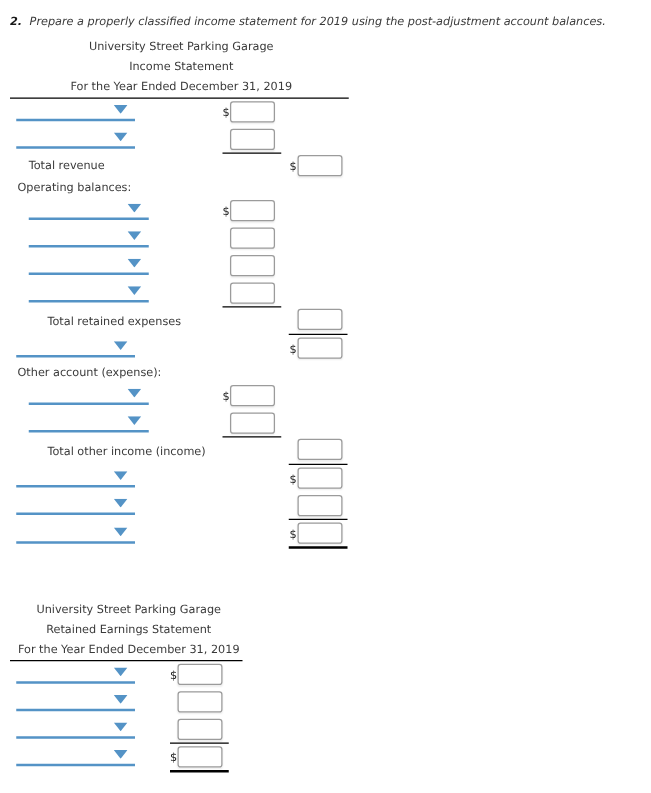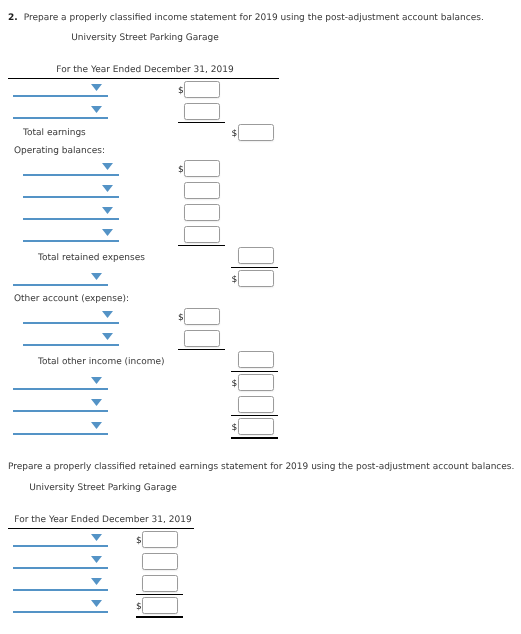--- a/index.html
+++ b/index.html
@@ -1,21 +1,21 @@
 <!DOCTYPE html>
 <html><head>
 <meta charset="utf-8">
 <title>Accounting worksheet</title>
 <style>
   html,body{margin:0;padding:0;background:#ffffff;}
   body{width:521px;height:634px;font-family:"DejaVu Sans",sans-serif;font-size:9px;color:#3a3a3a;
        -webkit-font-smoothing:antialiased;text-rendering:geometricPrecision;}
   .page{position:relative;width:521px;height:634px;overflow:hidden;background:#fff;}
   .page > *{position:absolute;}
-  .prompt{white-space:nowrap;line-height:11px;color:#3a3a3a;}
+  .prompt{white-space:nowrap;line-height:11px;color:#3a3a3a;font-style:italic;}
   .qnum{font-weight:bold;color:#1a1a1a;margin-right:6px;}
   .head-line{white-space:nowrap;text-align:center;color:#3a3a3a;}
   .lbl{white-space:nowrap;color:#3a3a3a;}
   .rule{background:#000;height:1px;}
   .rule2{background:#000;height:2px;}
   .sel{height:13px;}
   .sel .selline{position:absolute;left:0;bottom:0;width:100%;height:2px;background:#5493c6;}
   .sel .selarrow{position:absolute;right:6px;top:0;line-height:0;}
   .tri{display:block;}
   .tri polygon{fill:#5493c6;}
@@ -25,20 +25,21 @@
   .dollar{color:#1a1a1a;}
 </style>
 </head>
 <body>
 
 <div class="page">
 
   <div class="prompt" style="left:8px;top:13px"><span class="qnum">2.</span><span>Prepare a properly classified income statement for 2019 using the post-adjustment account balances.</span></div>
 
   <div class="head-line" style="left:0;top:33px;width:290px">University Street Parking Garage</div>
+  <div class="head-line" style="left:0;top:49px;width:290px">Income Statement</div>
   <div class="head-line" style="left:0;top:65px;width:290px">For the Year Ended December 31, 2019</div>
   <div class="rule" style="left:8px;top:78px;width:271px"></div>
 
   <div class="sel" style="left:13px;top:84px;width:95px">
     <span class="selarrow">
         <svg class="tri" viewBox="0 0 11 7" width="11" height="7" aria-hidden="true">
           <polygon points="0,0 11,0 5.5,7"></polygon>
         </svg>
       </span>
     <span class="selline"></span>
@@ -48,21 +49,21 @@
   <div class="sel" style="left:13px;top:106px;width:95px">
     <span class="selarrow">
         <svg class="tri" viewBox="0 0 11 7" width="11" height="7" aria-hidden="true">
           <polygon points="0,0 11,0 5.5,7"></polygon>
         </svg>
       </span>
     <span class="selline"></span>
   </div>
   <input class="box" type="text" style="left: 184px; top: 103px;" placeholder="">
   <div class="rule" style="left:178px;top:122px;width:47px"></div>
-  <div class="lbl" style="left:23px;top:128px">Total earnings</div>
+  <div class="lbl" style="left:23px;top:128px">Total revenue</div>
   <div class="dollar" style="left:231.5px;top:129px">$</div>
   <input class="box" type="text" style="left: 237.5px; top: 124px;" placeholder="">
   <div class="lbl" style="left:14px;top:146px">Operating balances:</div>
   <div class="sel" style="left:23px;top:163px;width:96px">
     <span class="selarrow">
         <svg class="tri" viewBox="0 0 11 7" width="11" height="7" aria-hidden="true">
           <polygon points="0,0 11,0 5.5,7"></polygon>
         </svg>
       </span>
     <span class="selline"></span>
@@ -159,23 +160,23 @@
         <svg class="tri" viewBox="0 0 11 7" width="11" height="7" aria-hidden="true">
           <polygon points="0,0 11,0 5.5,7"></polygon>
         </svg>
       </span>
     <span class="selline"></span>
   </div>
   <div class="dollar" style="left:231.5px;top:423px">$</div>
   <input class="box" type="text" style="left: 237.5px; top: 418px;" placeholder="">
   <div class="rule2" style="left:231px;top:437px;width:47px"></div>
 
-  <div class="prompt" style="left:8px;top:462px"><span>Prepare a properly classified retained earnings statement for 2019 using the post-adjustment account balances.</span></div>
 
   <div class="head-line" style="left:0;top:483px;width:206px">University Street Parking Garage</div>
+  <div class="head-line" style="left:0;top:499px;width:206px">Retained Earnings Statement</div>
   <div class="head-line" style="left:0;top:515px;width:206px">For the Year Ended December 31, 2019</div>
   <div class="rule" style="left:8px;top:528px;width:186px"></div>
 
   <div class="sel" style="left:13px;top:534px;width:95px">
     <span class="selarrow">
         <svg class="tri" viewBox="0 0 11 7" width="11" height="7" aria-hidden="true">
           <polygon points="0,0 11,0 5.5,7"></polygon>
         </svg>
       </span>
     <span class="selline"></span>

